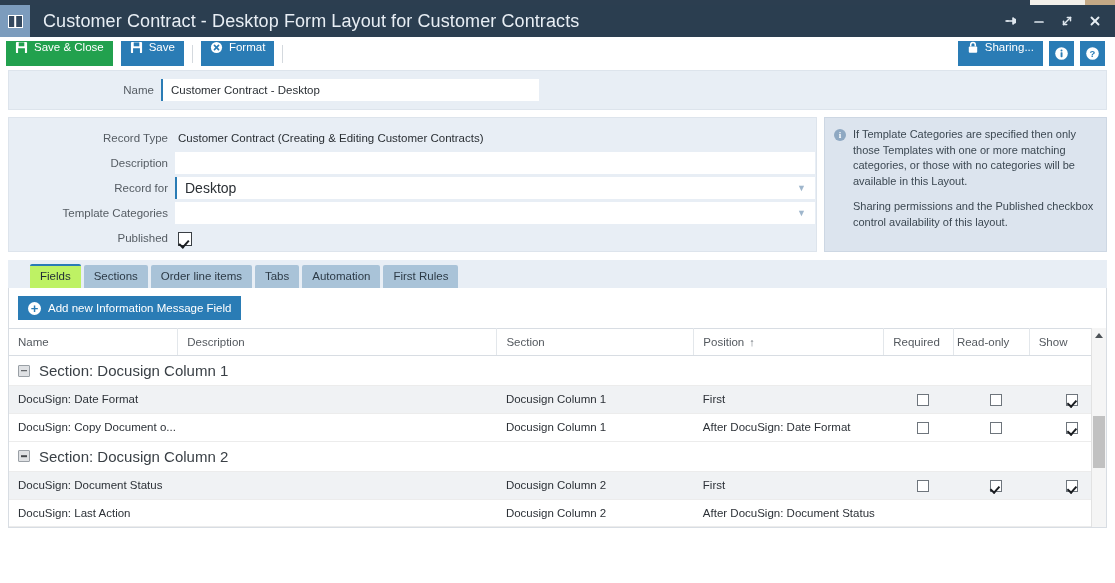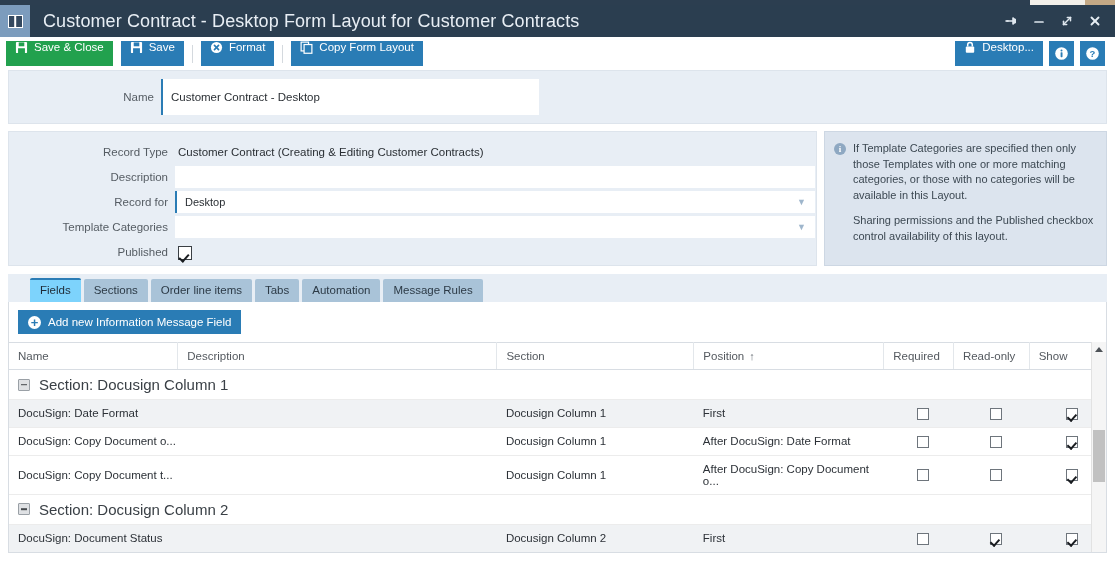--- a/index.html
+++ b/index.html
@@ -76,21 +76,21 @@
     padding: 8px 0; display: flex; align-items: center;
     margin-bottom: 7px;
   }
   .lbl {
     font-size: 11.5px; color: #555c63; text-align: right; flex: 0 0 auto;
     padding-right: 7px;
   }
   .name-panel .lbl { width: 152px; }
   .field-input {
     background: #fff; border: none; border-left: 2.5px solid #2a7cb5;
-    height: 36px; font-size: 11.5px; color: #2a2f34;
+    height: 22px; font-size: 11.5px; color: #2a2f34;
     display: flex; align-items: center; padding-left: 8px;
     font-family: "Liberation Sans", sans-serif;
   }
 
   .mid-wrap { display: flex; gap: 7px; align-items: flex-start; }
   .form-panel {
     flex: 0 0 809px; background: #e8eef5; border: 1px solid #dde4ec;
     padding: 9px 0 2px 0;
   }
   .frow { display: flex; align-items: center; margin-bottom: 3px; min-height: 22px;}
@@ -98,21 +98,21 @@
   .fval-static {
     font-size: 11.5px; color: #2a2f34; padding-left: 3px;
   }
   .fval-box {
     background: #fff; height: 22px; flex: 1; margin-right: 1px;
     border-left: 2.5px solid transparent;
   }
   .fval-box.accent { border-left-color: #2a7cb5; }
   .fval-box.plain { border-left: none; }
   .fval-box .txt {
-    font-size: 11px; color: #2a2f34; line-height: 22px; padding-left: 8px;
+    font-size: 14px; color: #2a2f34; line-height: 22px; padding-left: 8px;
   }
   .fval-box.sel { position: relative; }
   .caret {
     position: absolute; right: 9px; top: 50%; transform: translateY(-50%);
     color: #9fb6cc; font-size: 9px; pointer-events: none;
   }
   .chk-cell { padding-left: 3px; }
 
   .cbx {
     width: 14px; height: 14px; border: 1.5px solid #3a3f44; background: #fff;
@@ -144,21 +144,21 @@
 
   
   .tabs-zone { background: #e8eef5; margin: 8px 0 0 0; padding: 6px 0 0 22px;
                height: 28px; display: flex; align-items: flex-end; }
   .tab {
     font-size: 11.5px; padding: 5px 10px 5px 10px; background: #a9c3d8; color: #2c3a46;
     margin-right: 3px; cursor: pointer; white-space: nowrap; line-height: 1.1;
     border-radius: 2px 2px 0 0;
   }
   .tab.active {
-    background: #7dd3fc; color: #1e2b36; border-top: 2px solid #2a7cb5;
+    background: #bef264; color: #1e2b36; border-top: 2px solid #2a7cb5;
     padding-top: 4px;
   }
 
   .content-card { background: #fff; border: 1px solid #d8dde3; border-top: none; }
   .addbar { padding: 8px 9px; }
   .add-btn {
     display: inline-flex; align-items: center; gap: 7px; background: #2a7cb5;
     color: #fff; font-size: 11.5px; height: 24px; padding: 0 10px; cursor: pointer;
   }
   .plus-icon {
@@ -308,39 +308,30 @@
           <circle cx="7" cy="7" r="6" fill="#fff"></circle>
           <g stroke="#2a7cb5" stroke-width="1.8" stroke-linecap="round">
             <path d="M4.8 4.8 L9.2 9.2"></path>
             <path d="M9.2 4.8 L4.8 9.2"></path>
           </g>
         </svg>
     </span>
     <span>Format</span>
   </div>
   <div class="tb-sep"></div>
-  <div class="tbtn blue">
-    <span class="glyph">
-      <svg width="13" height="13" viewBox="0 0 14 14">
-          <rect x="1.2" y="1.2" width="8" height="9.5" fill="none" stroke="#fff" stroke-width="1.3"></rect>
-          <rect x="4.4" y="3.8" width="8.4" height="9.4" fill="#2a7cb5" stroke="#fff" stroke-width="1.3"></rect>
-        </svg>
-    </span>
-    <span>Copy Form Layout</span>
-  </div>
 
   <div class="toolbar-right">
     <div class="tbtn blue" style="margin-right:0">
       <span class="glyph">
         <svg width="12" height="13" viewBox="0 0 12 13">
             <rect x="1.8" y="5.4" width="8.4" height="6.4" rx="1" fill="#fff"></rect>
             <path d="M3.7 5.4 V3.8 a2.3 2.3 0 0 1 4.6 0 V5.4" fill="none" stroke="#fff" stroke-width="1.5"></path>
           </svg>
       </span>
-      <span>Desktop...</span>
+      <span>Sharing...</span>
     </div>
     <div class="sq-btn">
       <svg width="15" height="15" viewBox="0 0 15 15">
           <circle cx="7.5" cy="7.5" r="6.3" fill="#fff"></circle>
           <circle cx="7.5" cy="4.4" r="1" fill="#2a7cb5"></circle>
           <rect x="6.6" y="6.2" width="1.9" height="5" rx="0.6" fill="#2a7cb5"></rect>
         </svg>
     </div>
     <div class="sq-btn">
       <svg width="15" height="15" viewBox="0 0 15 15">
@@ -410,21 +401,21 @@
     </div>
 
   </div>
 
   <div class="tabs-zone" id="tabbar">
       <div class="tab active"><span>Fields</span></div>
       <div class="tab"><span>Sections</span></div>
       <div class="tab"><span>Order line items</span></div>
       <div class="tab"><span>Tabs</span></div>
       <div class="tab"><span>Automation</span></div>
-      <div class="tab"><span>Message Rules</span></div>
+      <div class="tab"><span>First Rules</span></div>
     </div>
 
   <div class="content-card">
     <div class="addbar">
       <div class="add-btn">
         <span class="plus-icon">+</span>
         <span>Add new Information Message Field</span>
       </div>
     </div>
 
@@ -440,21 +431,21 @@
               <col class="c-ro">
               <col class="c-show">
           </colgroup>
           <thead>
             <tr id="gridhead">
                 <th><span>Name</span></th>
                 <th><span>Description</span></th>
                 <th><span>Section</span></th>
                 <th><span>Position</span><span class="sort-arrow">↑</span></th>
                 <th style="padding-left: 9px;"><span>Required</span></th>
-                <th style="padding-left: 9px;"><span>Read-only</span></th>
+                <th style="padding-left: 3px;"><span>Read-only</span></th>
                 <th style="padding-left: 9px;"><span>Show</span></th>
               </tr>
           </thead>
           <tbody id="gridbody">
               <tr class="section-row">
                 <td colspan="7"><span class="sec-toggle"></span><span class="sec-label">Section: Docusign Column 1</span></td>
               </tr>
               <tr class="datarow alt">
                 <td class="name">DocuSign: Date Format</td>
                 <td class=""></td>
@@ -466,29 +457,20 @@
               </tr>
               <tr class="datarow">
                 <td class="name">DocuSign: Copy Document o...</td>
                 <td class=""></td>
                 <td class="">Docusign Column 1</td>
                 <td class="">After DocuSign: Date Format</td>
                 <td class="ctr"><span class="cbx cbx-sm"></span></td>
                 <td class="ctr"><span class="cbx cbx-sm"></span></td>
                 <td class="ctr"><span class="cbx cbx-sm checked"></span></td>
               </tr>
-              <tr class="datarow">
-                <td class="name">DocuSign: Copy Document t...</td>
-                <td class=""></td>
-                <td class="">Docusign Column 1</td>
-                <td class="">After DocuSign: Copy Document o...</td>
-                <td class="ctr"><span class="cbx cbx-sm"></span></td>
-                <td class="ctr"><span class="cbx cbx-sm"></span></td>
-                <td class="ctr"><span class="cbx cbx-sm checked"></span></td>
-              </tr>
               <tr class="section-row">
                 <td colspan="7"><span class="sec-toggle"></span><span class="sec-label">Section: Docusign Column 2</span></td>
               </tr>
               <tr class="datarow alt">
                 <td class="name">DocuSign: Document Status</td>
                 <td class=""></td>
                 <td class="">Docusign Column 2</td>
                 <td class="">First</td>
                 <td class="ctr"><span class="cbx cbx-sm"></span></td>
                 <td class="ctr"><span class="cbx cbx-sm checked"></span></td>

